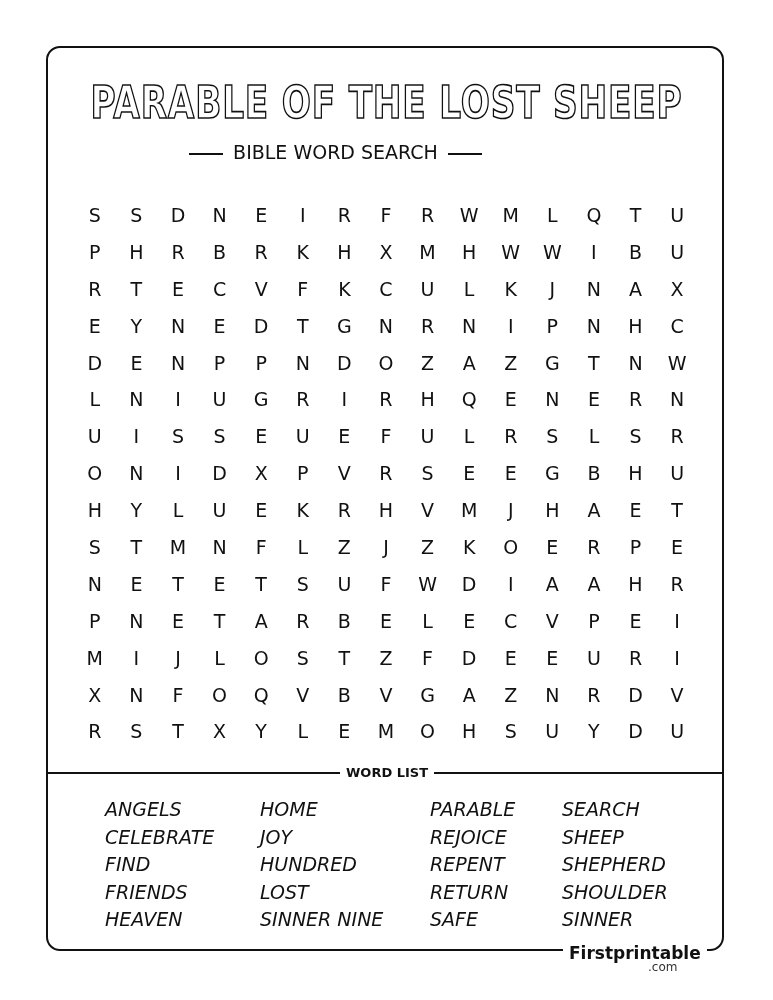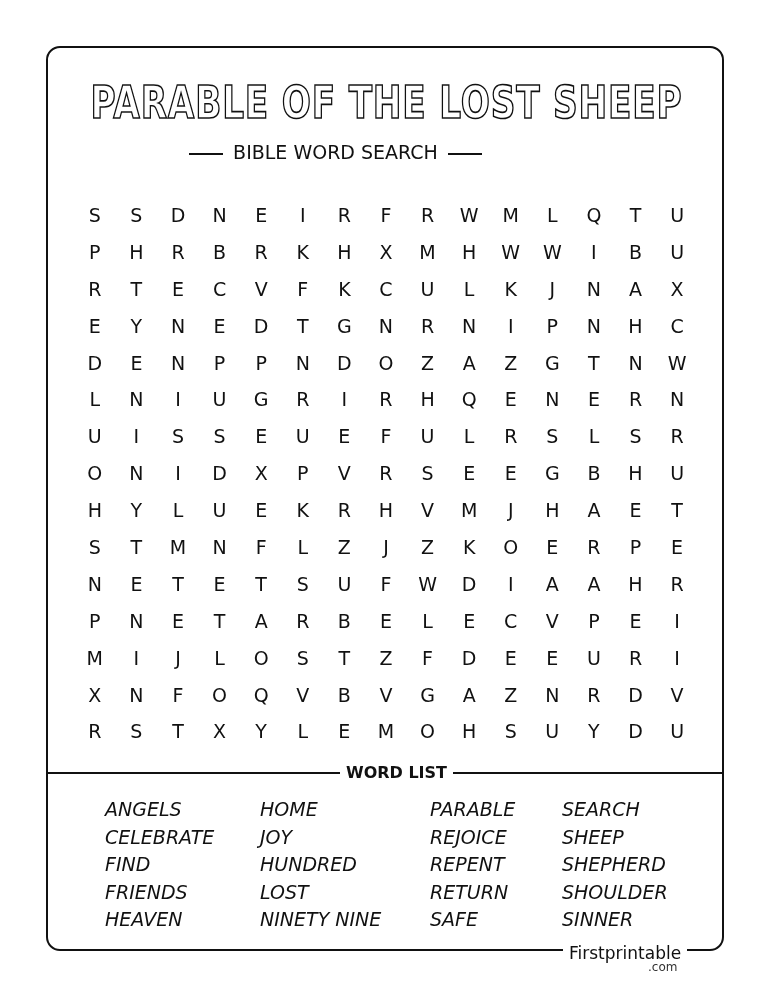--- a/index.html
+++ b/index.html
@@ -13,25 +13,25 @@
            transform: scaleX(0.78); transform-origin: center; white-space: nowrap; line-height: 58px; }
   .subtitle { position: absolute; left: 0; top: 139px; width: 671px; text-align: center;
               font-size: 19px; line-height: 26px; }
   .subtitle .dash { display: inline-block; width: 34px; height: 2px; background: #111;
                     vertical-align: middle; margin: 0 10px; }
   .grid { position: absolute; left: 74px; top: 198px; width: 625px; }
   .grid-row { display: flex; height: 36.9px; }
   .cell { width: 41.6px; text-align: center; font-size: 19px; line-height: 34px; }
   .wl-line { position: absolute; left: 46px; top: 772px; width: 678px; height: 2px; background: #111; }
   .wl-label { position: absolute; left: 340px; top: 764px; padding: 0 6px; background: #fff;
-              font-size: 16px; font-weight: bold; line-height: 18px; }
+              font-size: 13px; font-weight: bold; line-height: 18px; }
   .words { position: absolute; top: 796px; font-size: 19px; line-height: 27.5px; font-style: italic; }
   .words div { white-space: nowrap; }
   .brand { position: absolute; left: 563px; top: 942px; padding: 0 6px; background: #fff;
-           font-size: 17px; font-weight: normal; line-height: 22px; }
+           font-size: 17px; font-weight: bold; line-height: 22px; }
   .brand-com { position: absolute; left: 648px; top: 960px; font-size: 12px; color: #333; line-height: 14px; }
 </style>
 </head>
 <body>
 
 <div class="frame"></div>
 
 <div class="title">PARABLE OF THE LOST SHEEP</div>
 
 <div class="subtitle">
@@ -304,21 +304,21 @@
   <div>CELEBRATE</div>
   <div>FIND</div>
   <div>FRIENDS</div>
   <div>HEAVEN</div>
 </div>
 <div class="words" style="left:260px">
   <div>HOME</div>
   <div>JOY</div>
   <div>HUNDRED</div>
   <div>LOST</div>
-  <div>NINETY NINE</div>
+  <div>SINNER NINE</div>
 </div>
 <div class="words" style="left:430px">
   <div>PARABLE</div>
   <div>REJOICE</div>
   <div>REPENT</div>
   <div>RETURN</div>
   <div>SAFE</div>
 </div>
 <div class="words" style="left:562px">
   <div>SEARCH</div>

